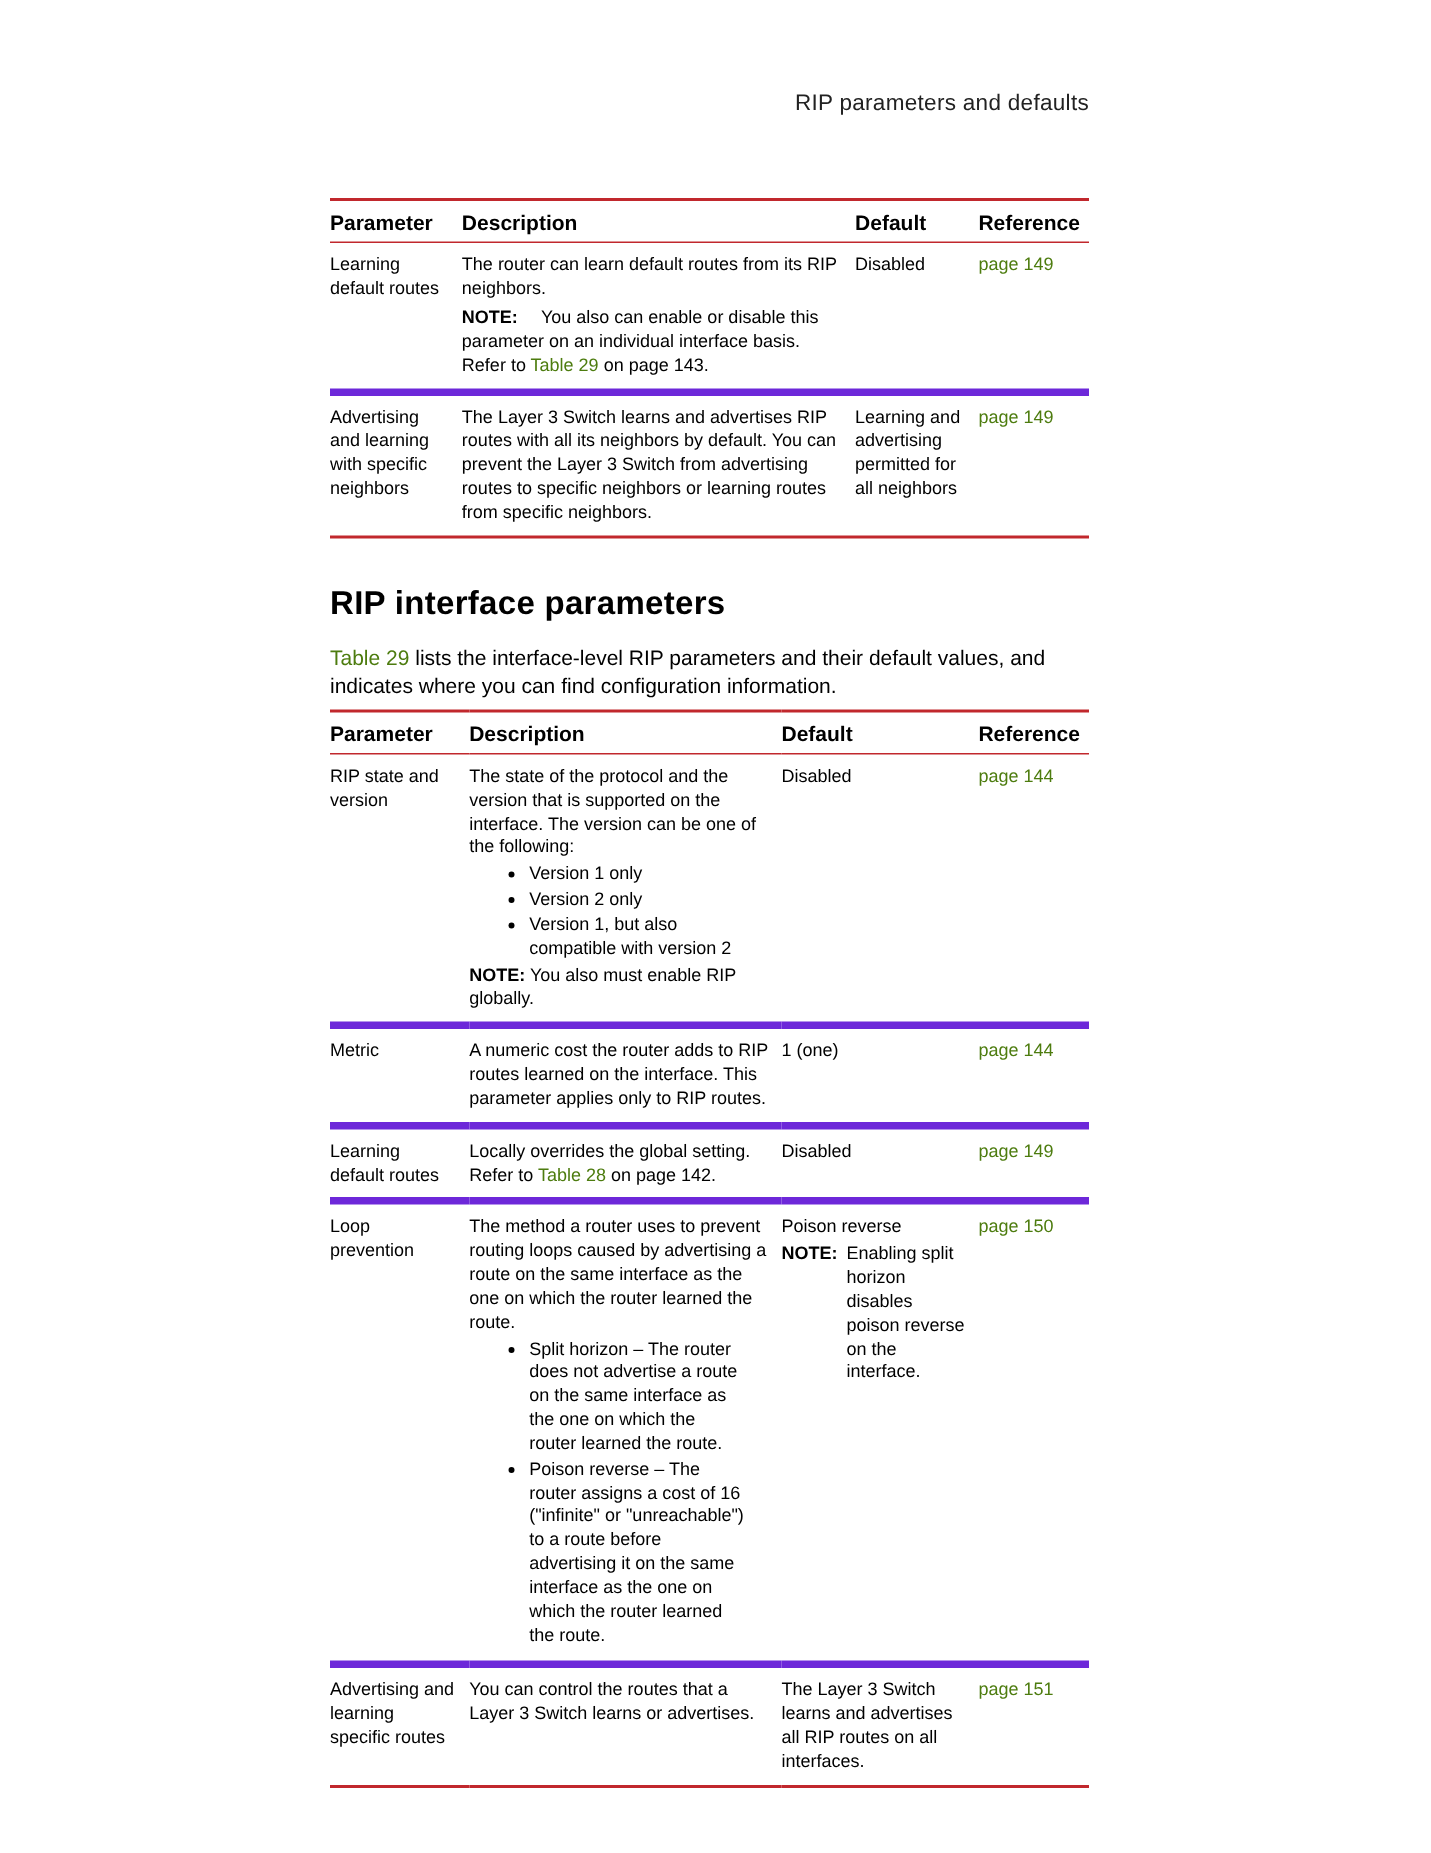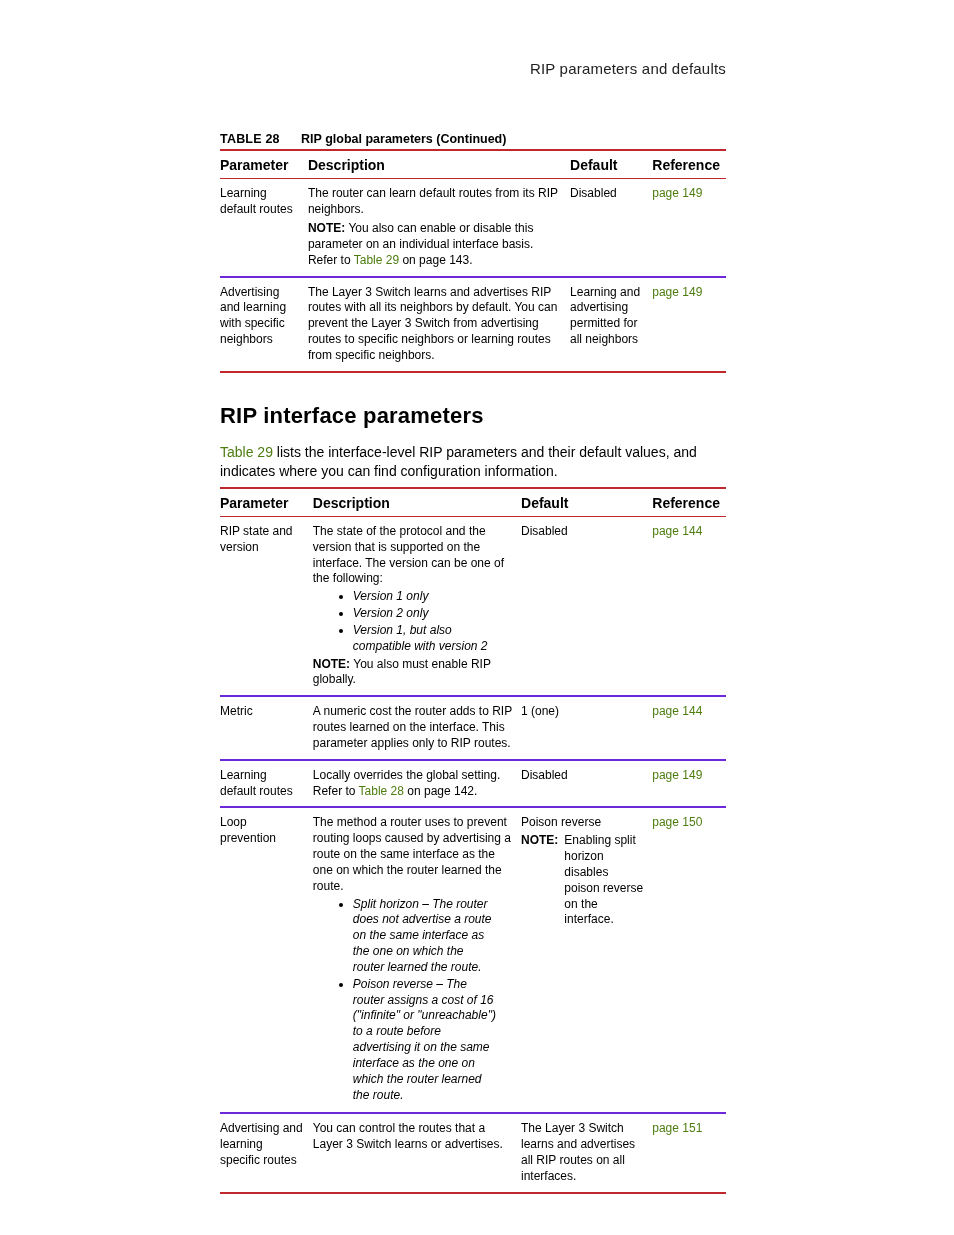--- a/index.html
+++ b/index.html
@@ -50,42 +50,41 @@
     font-weight: bold;
     font-size: 14px;
     padding: 5px 6px 4px 0;
     border-top: 2px solid #c1282d;
     border-bottom: 1px solid #c1282d;
     vertical-align: bottom;
   }
   table.data tbody td {
     padding: 7px 8px 7px 0;
     vertical-align: top;
-    border-bottom: 2px solid #6d28d9;
+    border-bottom: 5px solid #6d28d9;
   }
   table.data tbody tr:last-child td {
     border-bottom: 2px solid #c1282d;
     margin-top: 17px;
   }
   .link {
     color: #4d7c0f;
     text-decoration: none;
     cursor: pointer;
   }
   .note-label {
     font-weight: bold;
   }
   ul.bullets {
     list-style: disc;
     margin: 2px 0 2px 0;
     padding-left: 24px;
   }
   ul.bullets li {
     margin: 1px 16px;
-    font-style: italic;
   }
   .note-block {
     display: flex;
     margin-top: 2px;
   }
   .note-block .lbl {
     font-weight: bold;
     flex: 0 0 auto;
     margin-right: 6px;
   }
@@ -120,24 +119,20 @@
     margin-top: 3px;
   }
 </style>
 </head>
 <body>
 
 <div class="page">
 
   <div class="running-head">RIP parameters and defaults</div>
 
-  <div class="table-cap">
-    <span class="num">TABLE 28</span>
-    <span class="title">RIP global parameters (Continued)</span>
-  </div>
 
   <table class="data t28">
     <colgroup>
       <col class="c-param">
         <col class="c-desc">
         <col class="c-def">
         <col class="c-ref">
     </colgroup>
     <thead>
       <tr>
@@ -147,21 +142,21 @@
         <th>Reference</th>
       </tr>
     </thead>
     <tbody>
       <tr>
         <td>Learning default routes</td>
         <td>
           <span>The router can learn default routes from its RIP neighbors.</span>
           <div class="note-inline">
             <span class="note-label">NOTE:</span>
-            <span class="indent-note" style="display:inline;margin-left:0">
+            <span class="indent-note" style="display:inline;margin-left:12px">
               <span>You also can enable or disable this parameter on an individual interface basis.  Refer to </span><a class="link">Table 29</a><span> on page 143.</span>
             </span>
           </div>
         </td>
         <td>Disabled</td>
         <td><a class="link">page 149</a></td>
       </tr>
       <tr>
         <td>Advertising and learning with specific neighbors</td>
         <td>The Layer 3 Switch learns and advertises RIP routes with all its neighbors by default.  You can prevent the Layer 3 Switch from advertising routes to specific neighbors or learning routes from specific neighbors.</td>

